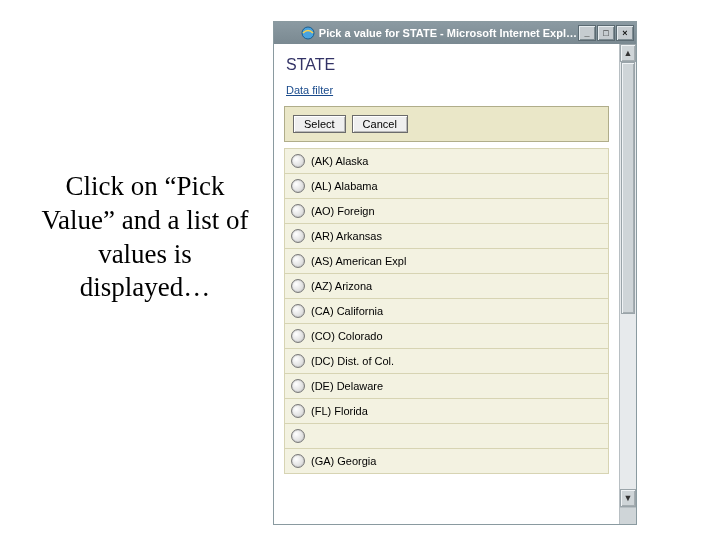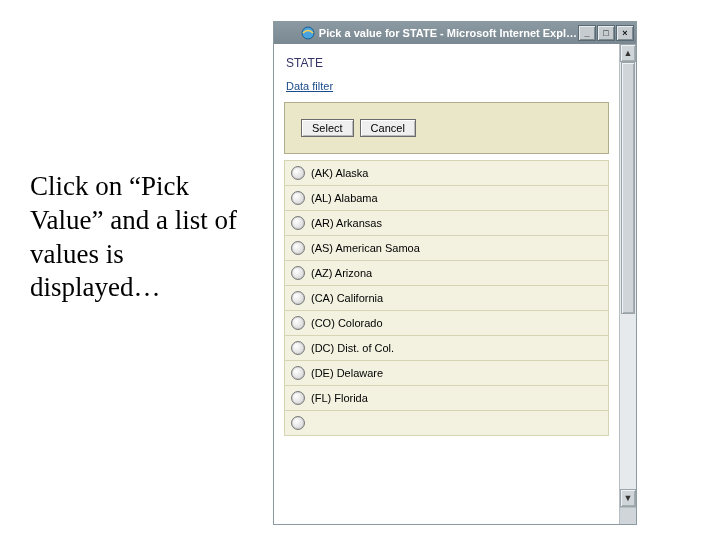--- a/index.html
+++ b/index.html
@@ -18,21 +18,21 @@
     background: #ffffff;
   }
   .annotation {
     position: absolute;
     left: 30px;
     top: 170px;
     width: 230px;
     font-family: "Times New Roman", Times, serif;
     font-size: 27px;
     line-height: 1.25;
-    text-align: left;
+    text-align: center;
     color: #000;
   }
   
   .window {
     position: absolute;
     left: 274px;
     top: 22px;
     width: 362px;
     height: 502px;
     background: #ffffff;
@@ -125,35 +125,35 @@
     border: 1px solid #9aa4a9;
     box-shadow: inset 1px 1px 0 #f0f3f5, inset -1px -1px 0 #a5adb1;
   }
   .resize-grip {
     height: 16px;
     background: #cfd5d8;
     border-top: 1px solid #b8bfc3;
   }
 
   .heading {
-    font-size: 12px;
+    font-size: 16px;
     color: #333366;
     padding: 12px 12px 6px 12px;
     font-family: Verdana, Geneva, sans-serif;
   }
   .filterlink {
     display: inline-block;
     margin: 0 6px 10px 12px;
     font-size: 11px;
     color: #1a4b8c;
     text-decoration: underline;
   }
   .btnbar {
     margin: 0 10px 6px 10px;
-    padding: 16px;
+    padding: 8px;
     background: #eae7c8;
     border: 1px solid #b0ad8a;
     display: flex;
     gap: 6px;
   }
   .btn {
     font-family: Verdana, Geneva, sans-serif;
     font-size: 11px;
     padding: 2px 10px;
     background: #efefef;
@@ -235,25 +235,29 @@
         <div class="row">
               <span class="radio"></span>
               <span>(AK) Alaska</span>
             </div>
             <div class="row">
               <span class="radio"></span>
               <span>(AL) Alabama</span>
             </div>
             <div class="row">
               <span class="radio"></span>
+              <span>(AO) Foreign</span>
+            </div>
+            <div class="row">
+              <span class="radio"></span>
               <span>(AR) Arkansas</span>
             </div>
             <div class="row">
               <span class="radio"></span>
-              <span>(AS) American Samoa</span>
+              <span>(AS) American Expl</span>
             </div>
             <div class="row">
               <span class="radio"></span>
               <span>(AZ) Arizona</span>
             </div>
             <div class="row">
               <span class="radio"></span>
               <span>(CA) California</span>
             </div>
             <div class="row">
@@ -267,20 +271,24 @@
             <div class="row">
               <span class="radio"></span>
               <span>(DE) Delaware</span>
             </div>
             <div class="row">
               <span class="radio"></span>
               <span>(FL) Florida</span>
             </div>
             <div class="row">
               <span class="radio"></span>
+            </div>
+            <div class="row">
+              <span class="radio"></span>
+              <span>(GA) Georgia</span>
             </div>
           </div>
       </div>
 
       <div class="scrollbar">
         <div class="sb-btn">
             <span>▲</span>
           </div>
         <div class="sb-track">
           <div class="sb-thumb"></div>

